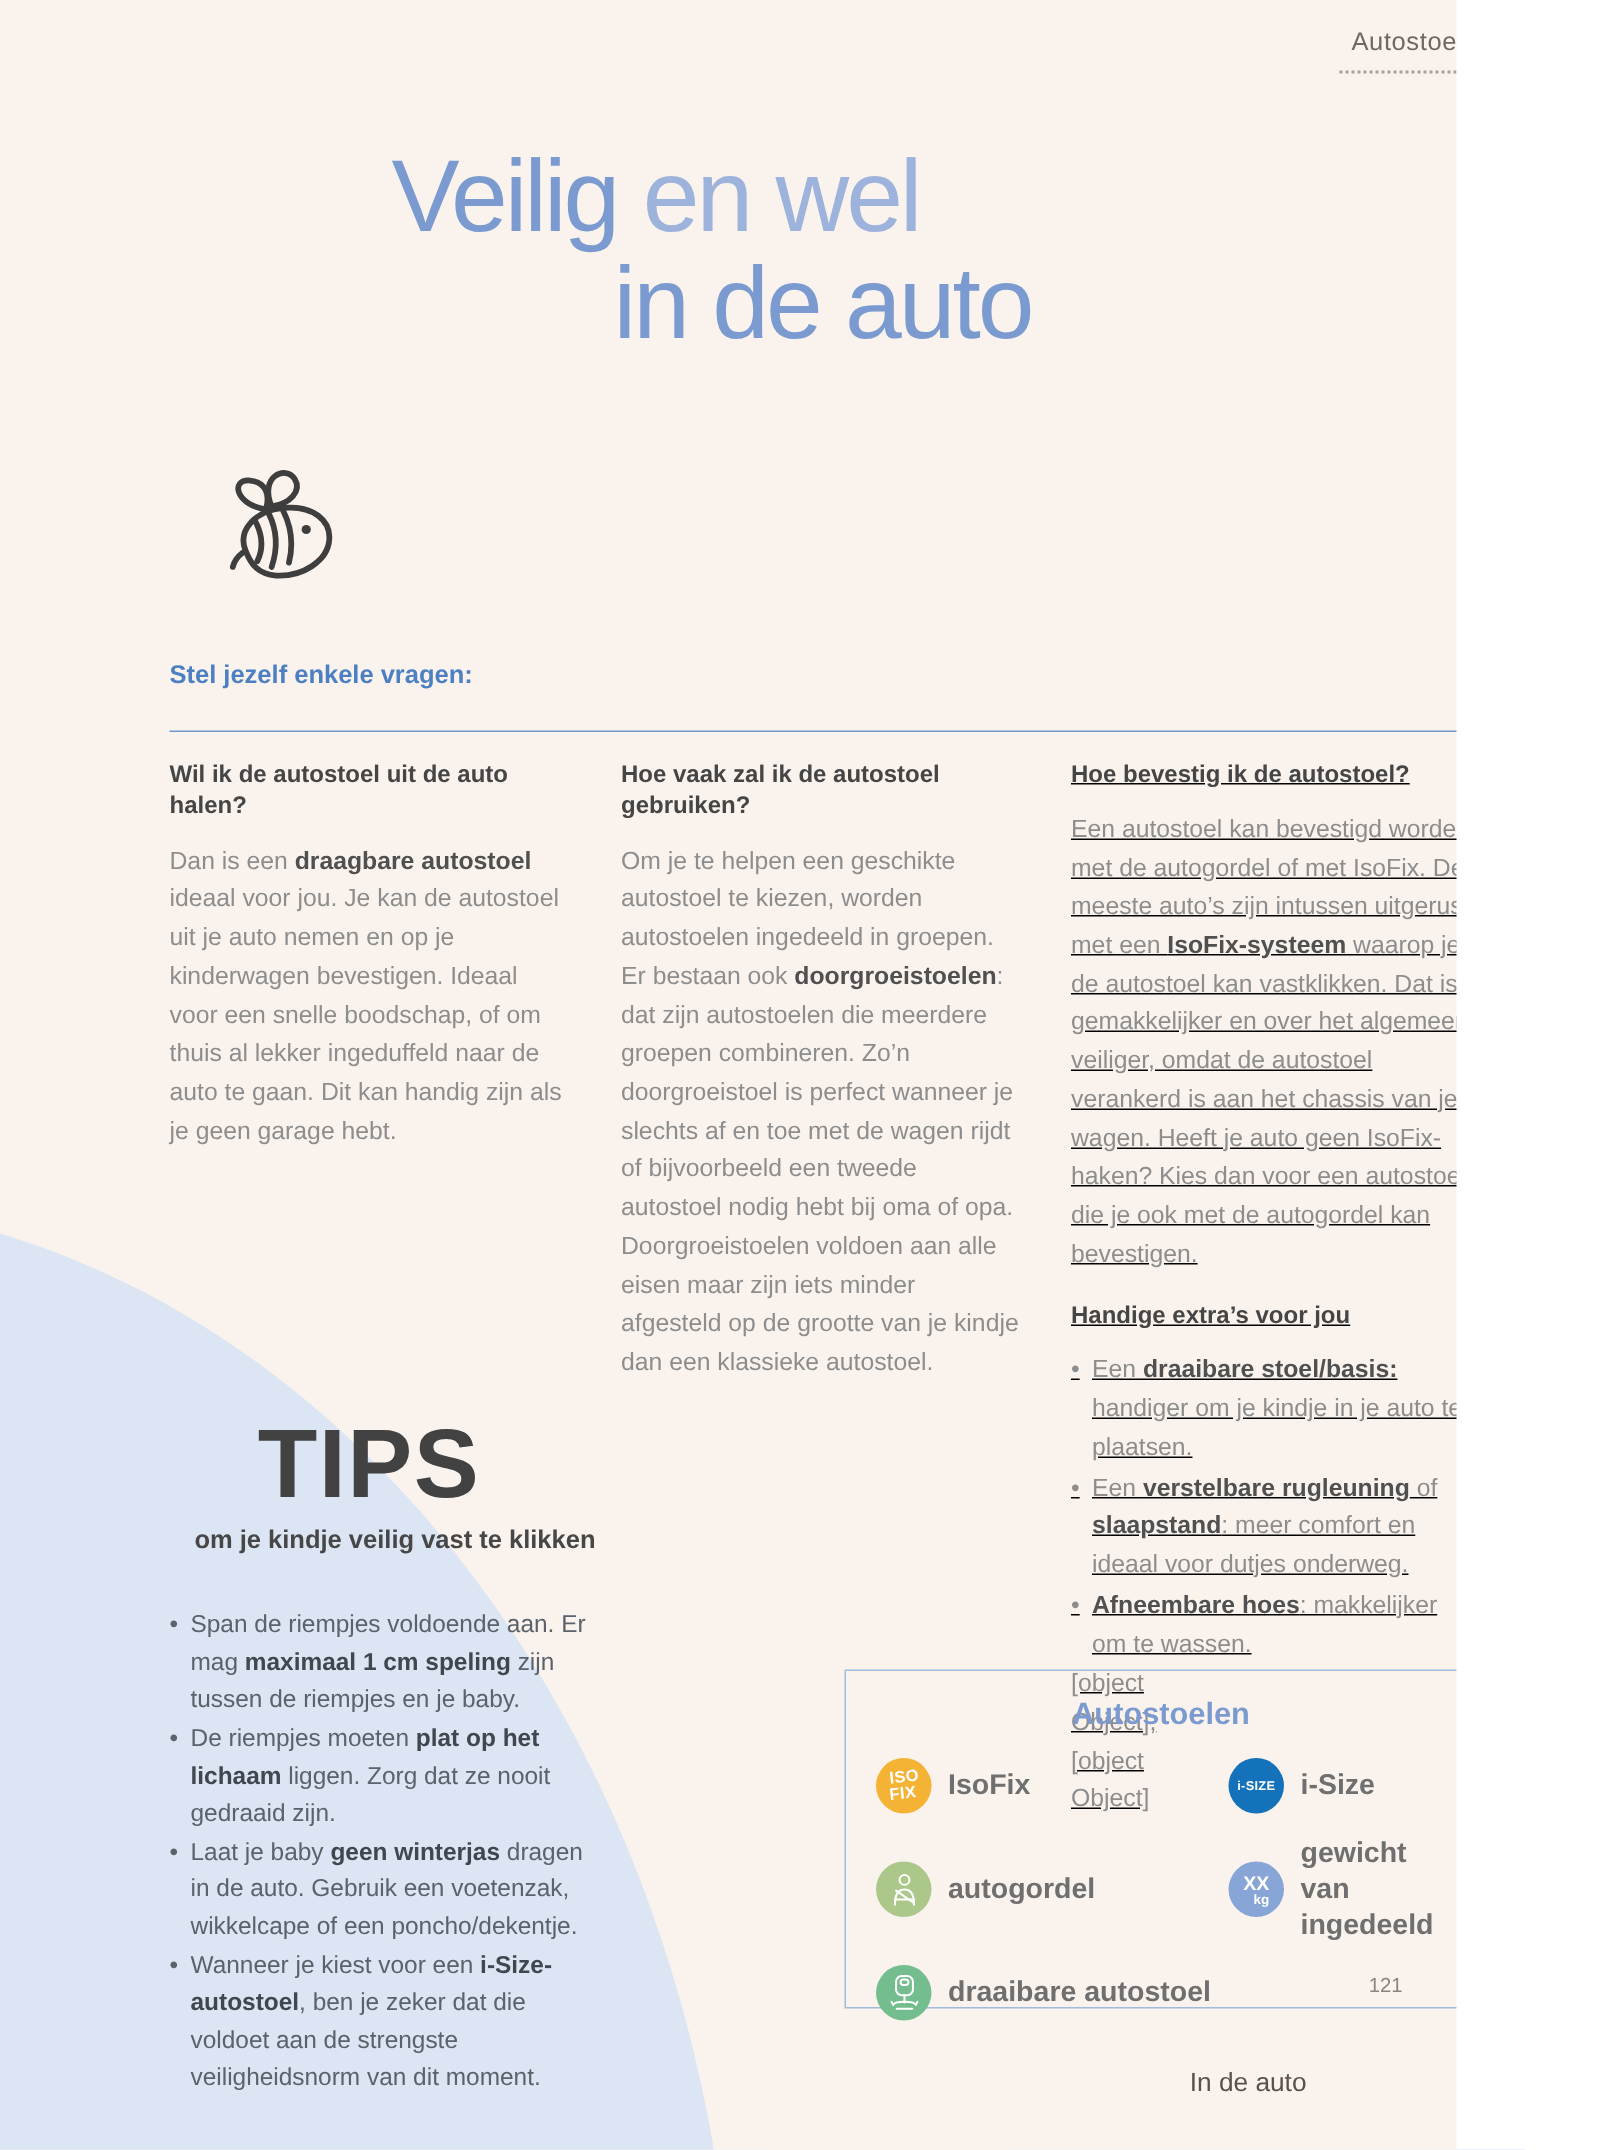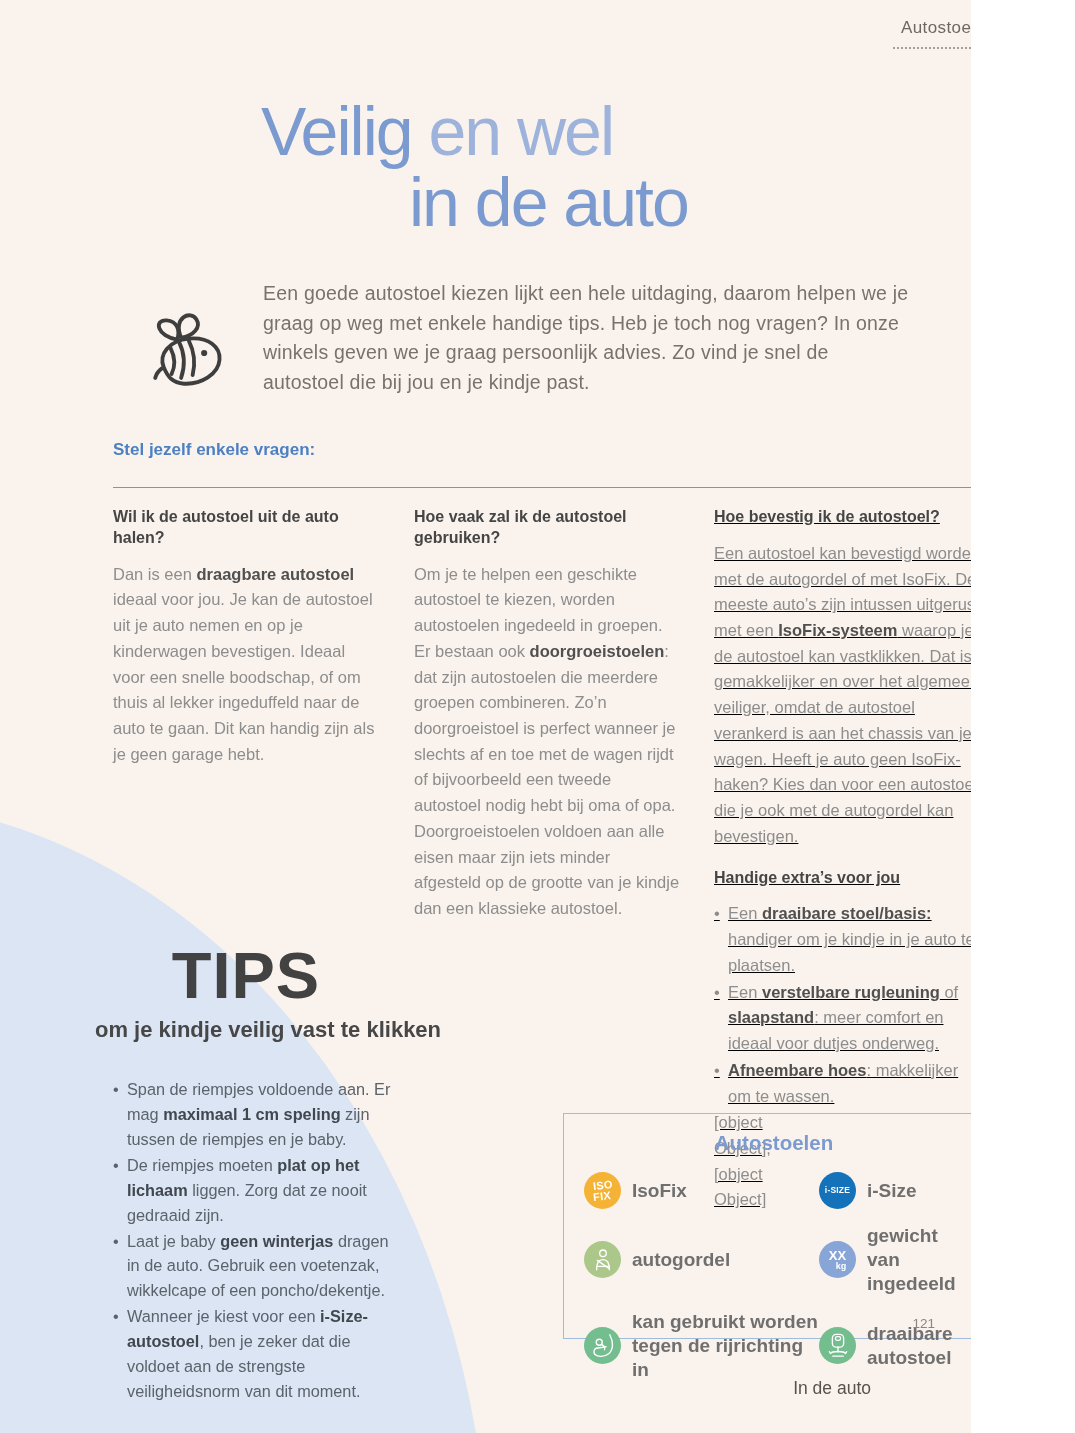--- a/index.html
+++ b/index.html
@@ -43,21 +43,21 @@
   .rich-b { font-weight:bold; color:#505050; }
   .extras-heading { margin-top:18px; }
 
   ul.bullets { list-style:none; }
   ul.bullets li { display:flex; margin-bottom:1px; }
   ul.bullets .marker { width:14px; flex:0 0 14px; }
 
   
   .tips { position:absolute; left:95px; top:938px; width:302px; }
   .tips h2 { font-size:65px; letter-spacing:1px; color:#424242; text-align:center; font-weight:bold; }
-  .tips .sub { margin-top:4px; text-align:left; font-size:22px; font-weight:bold; color:#474747; white-space:nowrap; }
+  .tips .sub { margin-top:4px; text-align:right; font-size:17px; font-weight:bold; color:#474747; white-space:nowrap; }
   .tips ul { margin-top:34px; padding-left:18px; font-size:16.3px; line-height:1.53; color:#5b626b; }
   .tips .rich-b { color:#41474f; }
 
   
   .legend { position:absolute; left:563px; top:1113px; width:422px; height:226px;
             border:1px solid #9fbcdc; background:rgba(255,255,255,0.0); }
   .legend-title { margin-top:17px; text-align:center; font-size:20.5px; font-weight:bold; color:#7b9bd0; }
   .legend-grid { margin:17px 14px 0 20px; display:grid; grid-template-columns:235px 1fr; row-gap:15px; }
   .legend-item { display:flex; align-items:center; gap:11px; }
   .legend-label { font-size:19px; line-height:1.25; color:#6f6f6f;font-weight:bold; }
@@ -98,21 +98,20 @@
     <path d="M29 61 C23 47 35 33 55 31 C76 29 88 40 87 53 C86 68 68 79 50 78 C38 77 33 71 29 61 Z"></path>
     <path d="M27 62 C23 65 21 68 20 72"></path>
     <circle cx="71" cy="46" r="3.2" fill="#3e3e3e" stroke="none"></circle>
     <path d="M36 41 C41 51 41 60 37 68"></path>
     <path d="M45 35 C51 47 51 60 47 72"></path>
     <path d="M55 33 C61 45 62 57 59 69"></path>
     <path d="M47 30 C38 9 57 1 63 11 C68 19 60 28 47 30 Z"></path>
     <path d="M43 32 C22 29 18 11 32 12 C43 13 46 22 43 32 Z"></path>
   </svg>
 
-  <p class="intro">Een goede autostoel kiezen lijkt een hele uitdaging, daarom helpen we je graag op weg met enkele handige tips. Heb je toch nog vragen? In onze winkels geven we je graag persoonlijk advies. Zo vind je snel de autostoel die bij jou en je kindje past.</p>
 
   <div class="q-heading">Stel jezelf enkele vragen:</div>
   <div class="q-rule"></div>
 
   <div class="col col1">
     <h3>Wil ik de autostoel uit de auto halen?</h3>
     <p><span>Dan is een </span><span class="rich-b">draagbare autostoel</span><span> ideaal voor jou. Je kan de autostoel uit je auto nemen en op je kinderwagen bevestigen. Ideaal voor een snelle boodschap, of om thuis al lekker ingeduffeld naar de auto te gaan. Dit kan handig zijn als je geen garage hebt.</span></p>
   </div>
 
   <div class="col col2">
@@ -198,31 +197,20 @@
       </div>
 
       <div class="legend-item">
         <div class="badge badge-weight">
           <span class="l1">XX</span>
           <span class="l2">kg</span>
         </div>
         <div class="legend-label">gewicht van ingedeeld</div>
       </div>
 
-      <div class="legend-item">
-        <div class="badge badge-green">
-          <svg viewBox="0 0 40 40" fill="none" stroke="#fff" stroke-width="1.8" stroke-linecap="round" stroke-linejoin="round">
-            <path d="M29 5 C34 14 34 24 28 30 C22 35 13 35 9 31"></path>
-            <path d="M9 31 C7 28 8 24 11 23 L24 21"></path>
-            <circle cx="15" cy="15" r="4"></circle>
-            <path d="M18 18 C21 19 23 22 22 25"></path>
-          </svg>
-        </div>
-        <div class="legend-label">kan gebruikt worden tegen de rijrichting in</div>
-      </div>
 
       <div class="legend-item">
         <div class="badge badge-green">
           <svg viewBox="0 0 40 40" fill="none" stroke="#fff" stroke-width="1.8" stroke-linecap="round" stroke-linejoin="round">
             <rect x="12.5" y="4.5" width="15" height="17" rx="5"></rect>
             <rect x="16.5" y="7.5" width="7" height="5" rx="2.4"></rect>
             <path d="M20 21.5 L20 28"></path>
             <path d="M10 30 C12 26.5 28 26.5 30 30"></path>
             <path d="M10 30 L8.5 27.5 M30 30 L31.5 27.5"></path>
             <path d="M13 33.5 L27 33.5"></path>

